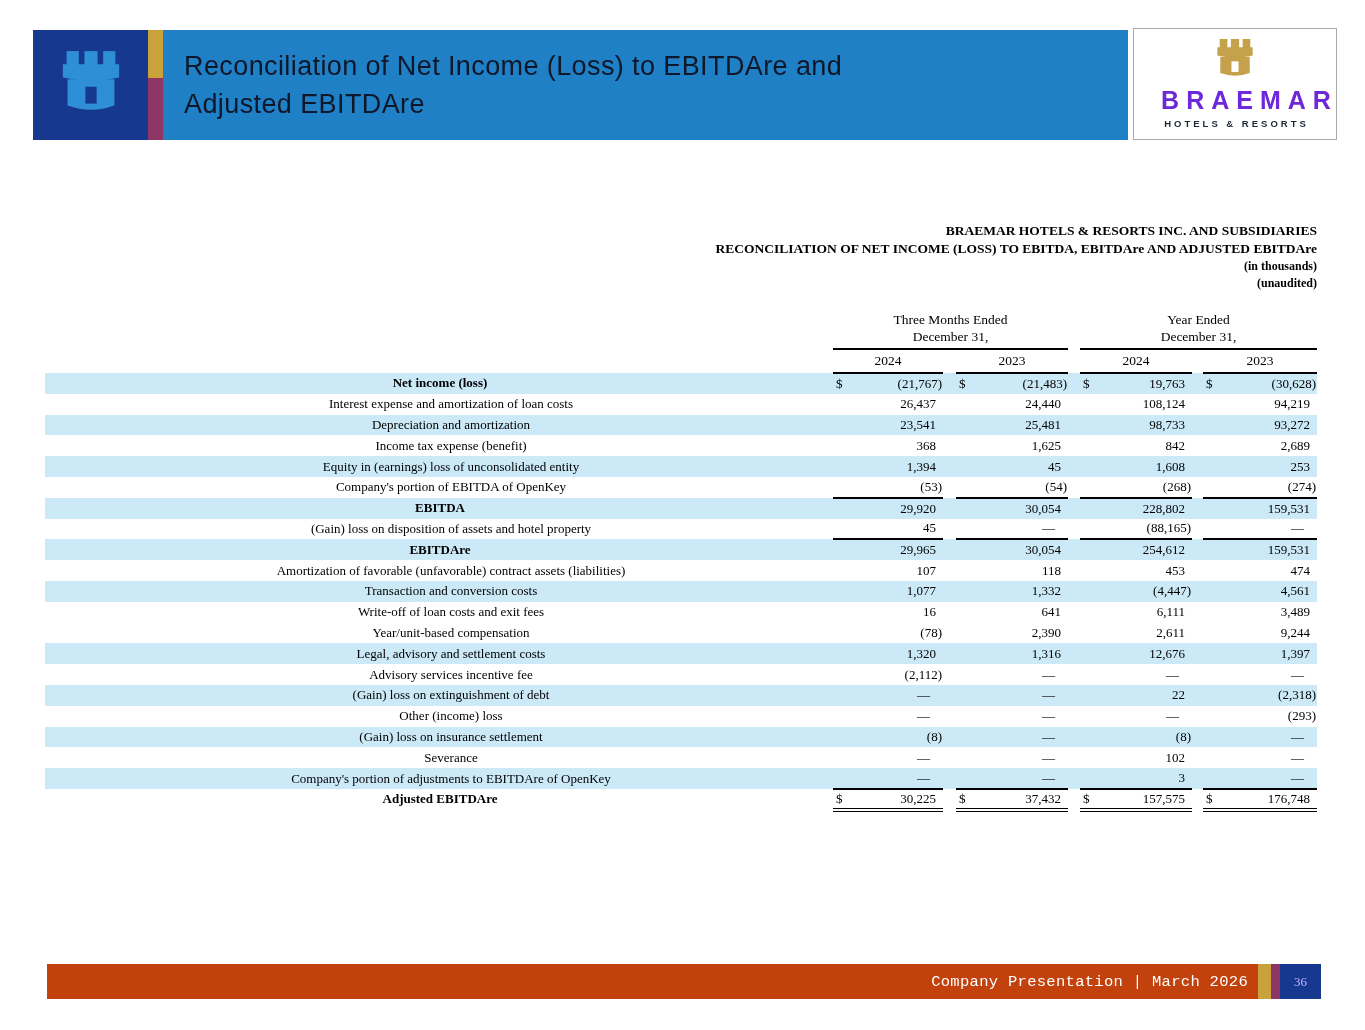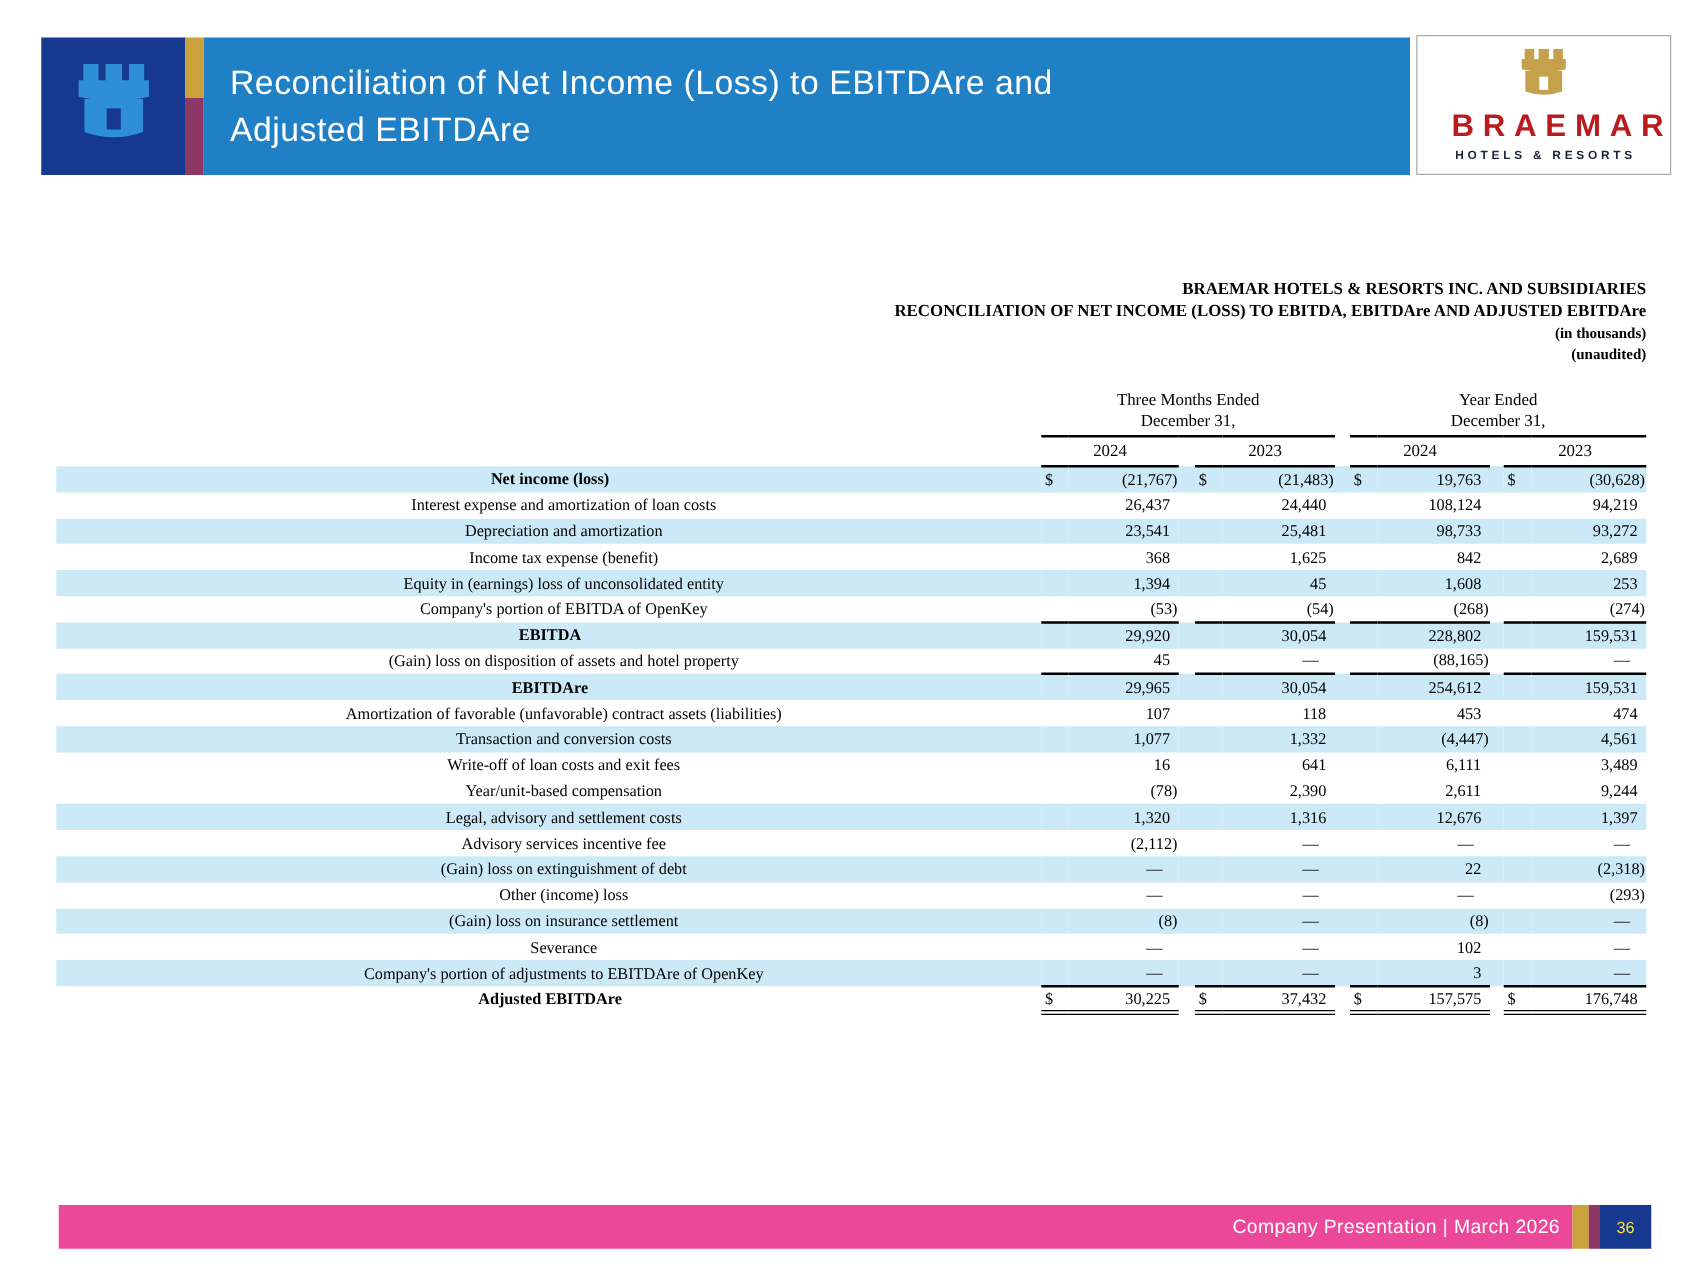--- a/index.html
+++ b/index.html
@@ -5,29 +5,29 @@
   * { margin:0; padding:0; box-sizing:border-box; }
   html,body { width:1365px; height:1030px; background:#ffffff; overflow:hidden; }
   body { position:relative; font-family:"Liberation Serif", serif; color:#000; }
 
   
   .hdr-navy   { position:absolute; left:33px;  top:30px; width:115px; height:110px;
                 background:#16398f; display:flex; align-items:center; justify-content:center; }
   .hdr-stripe { position:absolute; left:148px; top:30px; width:15px; height:110px;
                 background:linear-gradient(to bottom,#c9a23c 0 44%,#8e3766 44% 100%); }
   .hdr-banner { position:absolute; left:163px; top:30px; width:965px; height:110px;
-                background:#2080c6; color:#ffffff; display:flex; flex-direction:column;
+                background:#2080c6; color:#0f172a; display:flex; flex-direction:column;
                 justify-content:center; padding-left:21px;
                 font-family:"Liberation Sans", sans-serif; font-size:27px; line-height:38px;
                 font-weight:400; letter-spacing:0.4px; }
   .logo-box   { position:absolute; left:1133px; top:28px; width:204px; height:112px;
                 border:1px solid #a9a9a9; background:#fff; display:flex; flex-direction:column;
                 align-items:center; justify-content:center; }
   .logo-name  { font-family:"Liberation Sans", sans-serif; font-weight:bold; font-size:25px;
-                letter-spacing:7px; text-indent:7px; color:#b91c1c; margin-top:3px;margin-left:22px; }
+                letter-spacing:7px; text-indent:7px; color:#6d28d9; margin-top:3px;margin-left:22px; }
   .logo-tag   { font-family:"Liberation Sans", sans-serif; font-weight:bold; font-size:9.5px;
                 letter-spacing:3px; text-indent:3px; color:#1c2534; margin-top:3px; }
 
   
   .doc-head   { position:absolute; left:45px; top:222px; width:1272px; text-align:right; }
   .doc-head .h-big   { font-weight:bold; font-size:13.5px; line-height:18px; }
   .doc-head .h-small { font-weight:bold; font-size:12px; line-height:17px; }
 
   
   table.recon { position:absolute; left:45px; top:304px; width:1272px;
@@ -44,28 +44,28 @@
   .recon .val  { text-align:right; padding-right:7px; white-space:nowrap; }
   .recon .neg  { padding-right:1px; }
   .recon .dash { padding-right:13px; }
   .recon tr.shade td { background:#cce9f8; }
   .recon tr.boldrow .lbl { font-weight:bold; }
   .recon tr.rule .dol, .recon tr.rule .val { border-bottom:2px solid #000; }
   .recon tr.dbl  .dol, .recon tr.dbl  .val { border-bottom:4px double #000; }
 
   
   .ftr-bar  { position:absolute; left:47px; top:964px; width:1211px; height:35px;
-              background:#ec4899; color:#fff; font-family:Liberation Sans, sans-serif;
+              background:#c2410c; color:#fff; font-family:Liberation Mono, monospace;
               font-size:15.5px; display:flex; align-items:center; justify-content:flex-end;
               padding-right:10px; letter-spacing:0.3px; }
   .ftr-gold { position:absolute; left:1258px; top:964px; width:13px; height:35px; background:#c9a23c; }
   .ftr-plum { position:absolute; left:1271px; top:964px; width:9px;  height:35px; background:#8e3766; }
   .ftr-page { position:absolute; left:1280px; top:964px; width:41px; height:35px; background:#16398f;
-              color:#fde047; display:flex; align-items:center; justify-content:center;
-              font-family:Liberation Sans, sans-serif; font-size:13px; }
+              color:#c4b5fd; display:flex; align-items:center; justify-content:center;
+              font-family:Liberation Serif, serif; font-size:13px; }
 </style>
 </head>
 <body>
 
 <div class="hdr-navy">
   <span>
     <svg viewBox="0 0 64 68" width="60" height="64" aria-hidden="true">
       <g fill="#2f8fd6">
         <rect x="6" y="0" width="13" height="16"></rect>
         <rect x="25" y="0" width="14" height="16"></rect>

